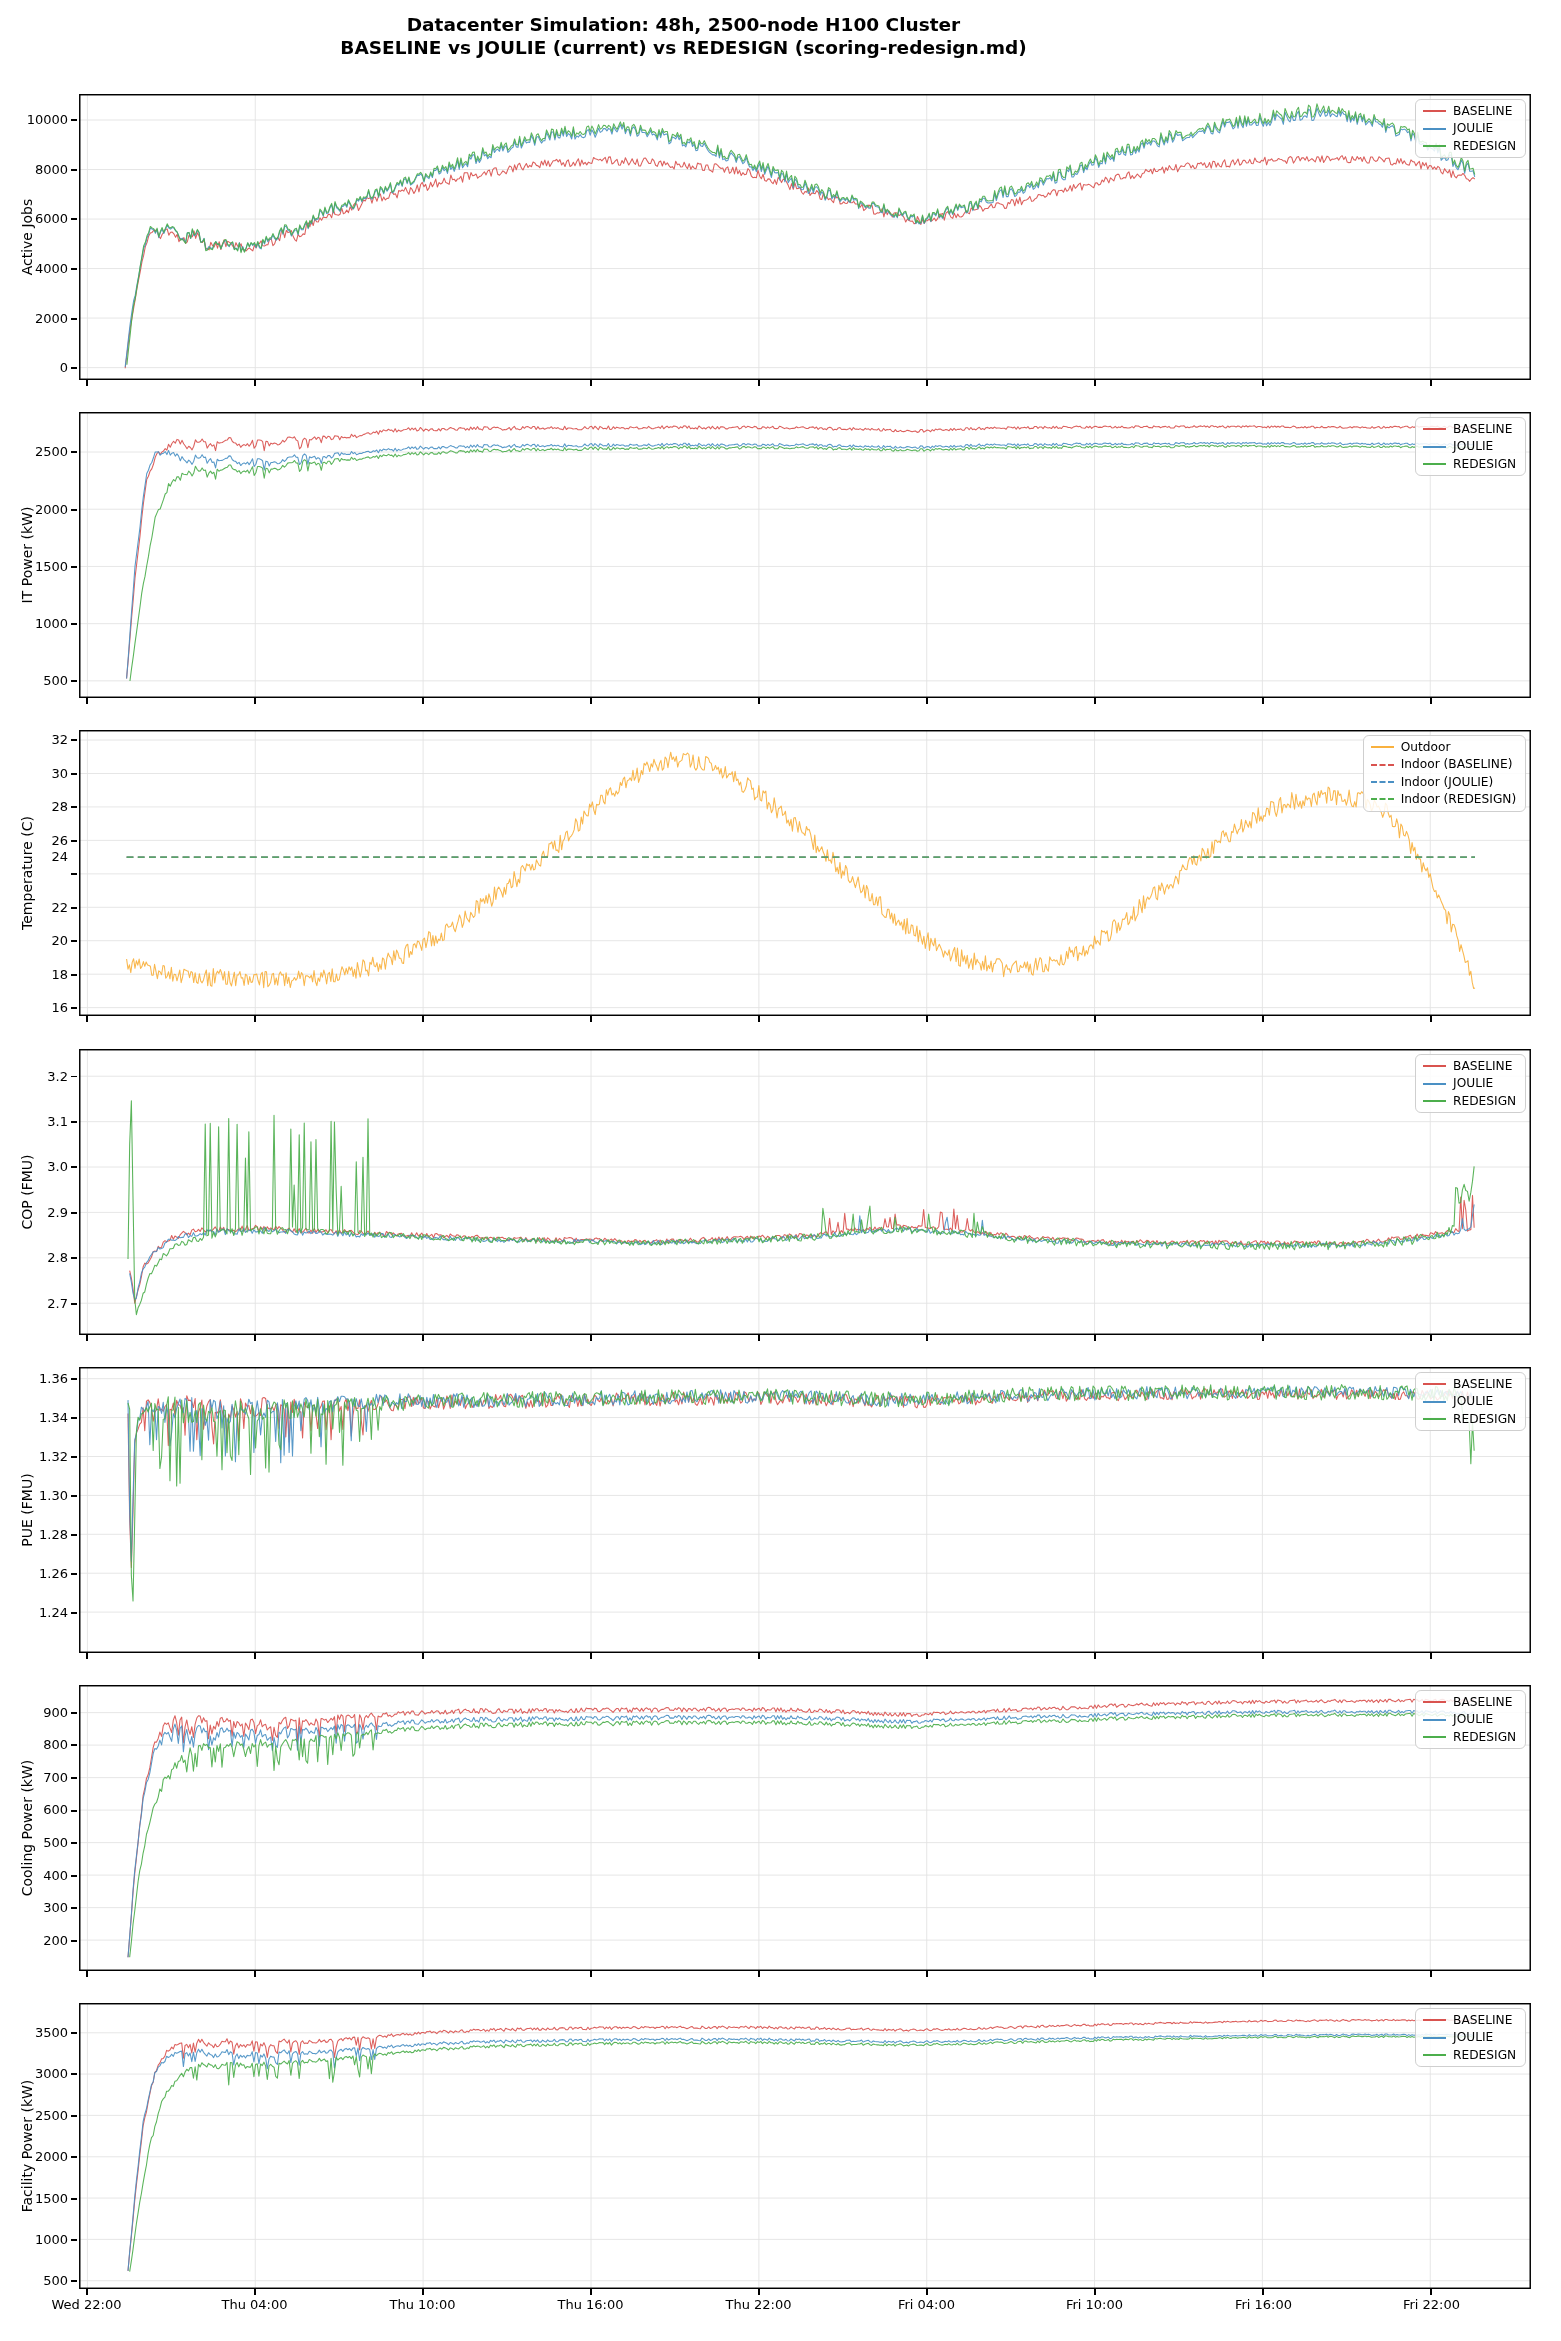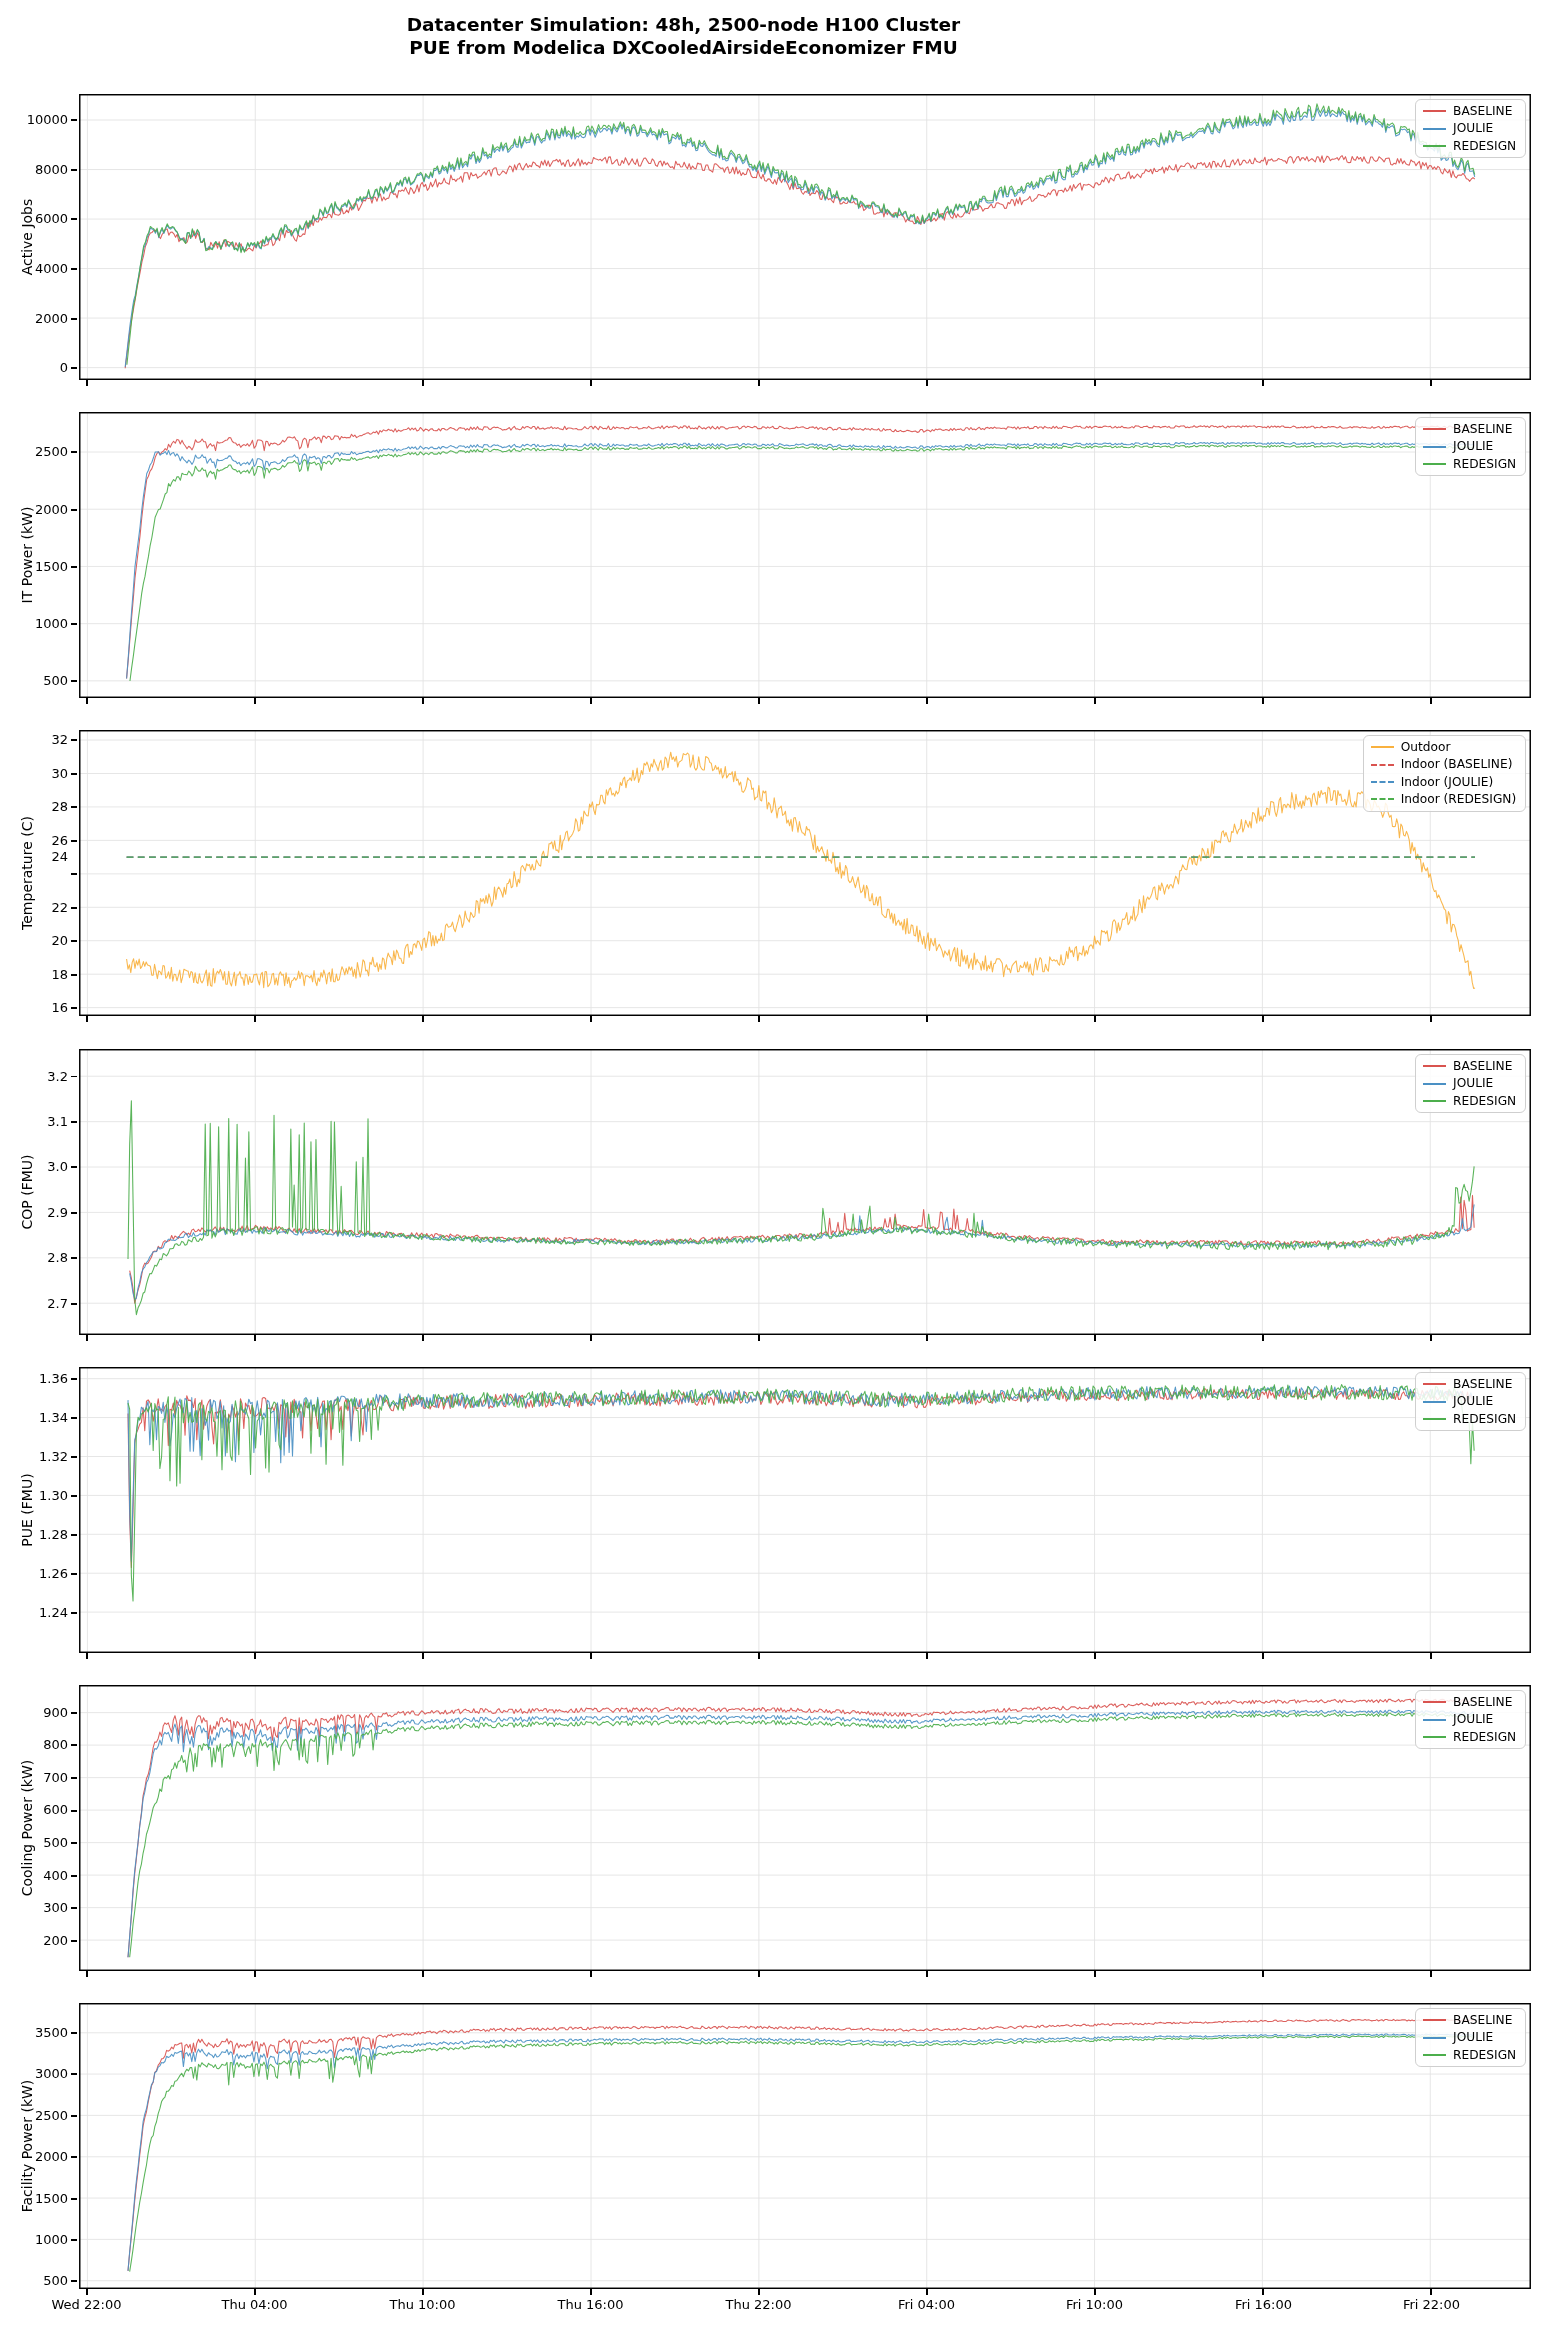--- a/index.html
+++ b/index.html
@@ -23,21 +23,21 @@
   .legend-swatch{width:23.4px;height:0;border-top-width:2px;border-top-style:solid;}
   .legend-swatch.dashed{border-top-style:dashed;}
   .legend-label{font-size:12.2px;line-height:13px;white-space:nowrap;}
 </style>
 </head>
 <body>
 
 <div id="figure">
   <div class="title-block">
     <div>Datacenter Simulation: 48h, 2500-node H100 Cluster</div>
-    <div>PUE from Modelica DXCooledAirsideEconomizer FMU</div>
+    <div>BASELINE vs JOULIE (current) vs REDESIGN (scoring-redesign.md)</div>
   </div>
   <div id="panels">
       <div class="panel" style="top: 94px; height: 296px;">
         <div class="ylabel" style="left: 18.5px; top: 286px; width: 286px;">Active Jobs</div>
         <div class="ytick-label" style="left: 0px; top: 266px;">0</div>
         <div class="ytick-mark" style="top: 273px;"></div>
         <div class="ytick-label" style="left: 0px; top: 217px;">2000</div>
         <div class="ytick-mark" style="top: 224px;"></div>
         <div class="ytick-label" style="left: 0px; top: 167px;">4000</div>
         <div class="ytick-mark" style="top: 174px;"></div>

